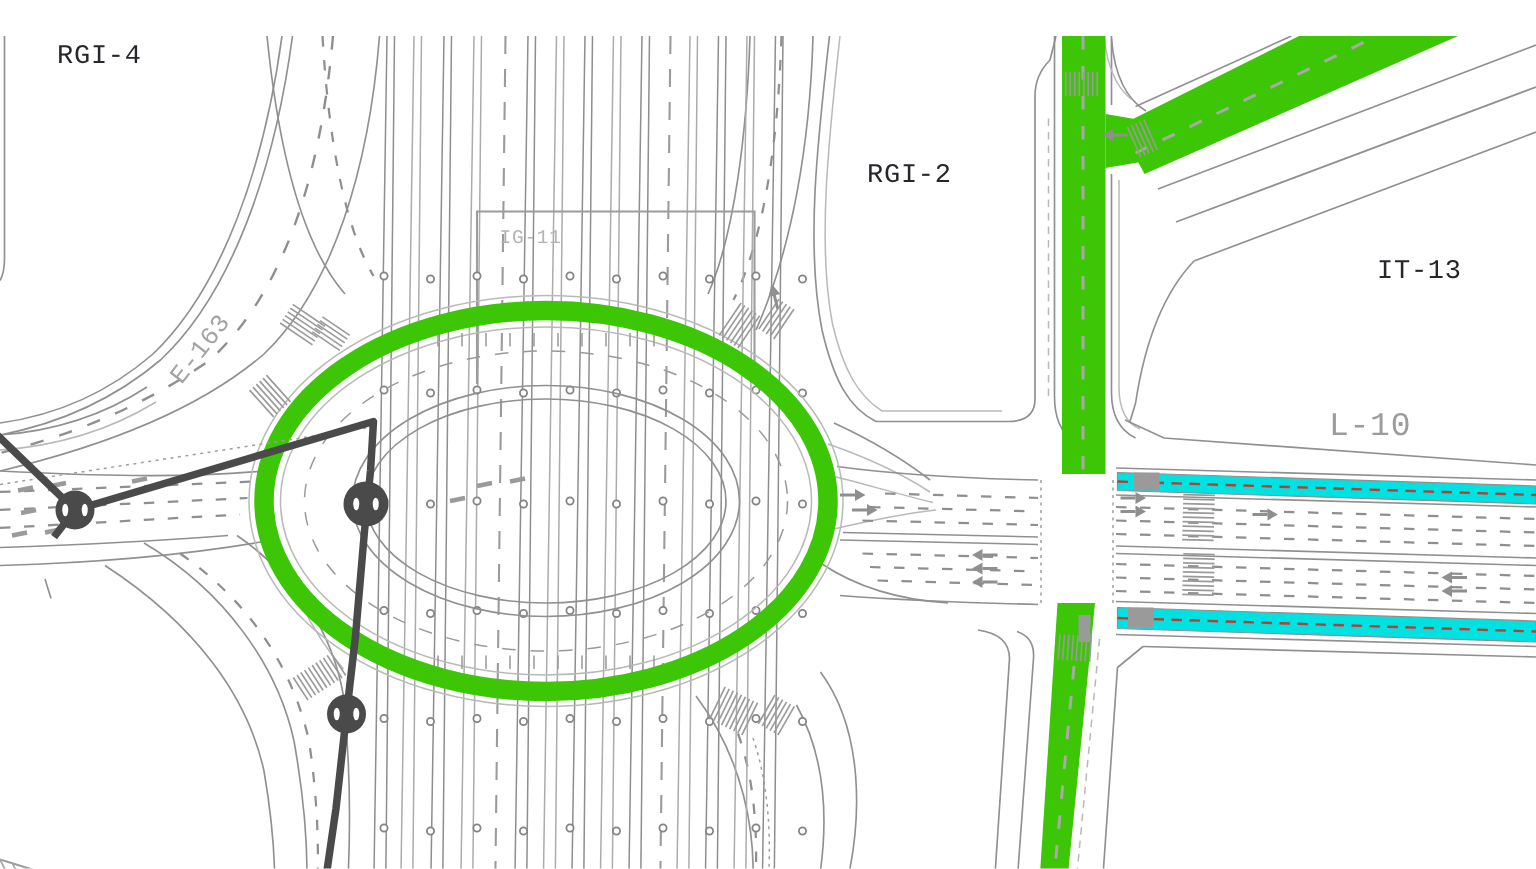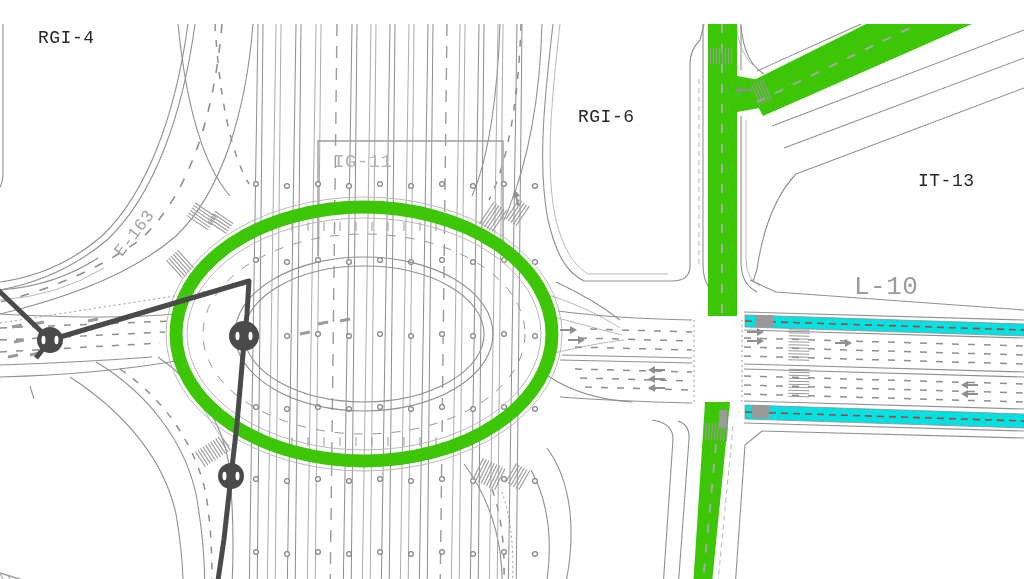--- a/index.html
+++ b/index.html
@@ -30,22 +30,22 @@
   .dark-l{stroke:var(--utility-line);fill:none}
   .hatch{stroke:#9A9A9A;stroke-width:1.1}
   .mark{fill:#8F8F8F}
   .gray-blk{fill:#9A9A9A}
   
   .lbl{position:absolute;color:var(--zone-label);font-size:18px;letter-spacing:.5px;white-space:nowrap}
   .lbl-gray{color:var(--ref-label)}
   #label-rgi4{left:38px;top:4px}
   #label-rgi5{left:578px;top:83px}
   #label-it11{left:918px;top:147px}
-  #label-ig11{left:333px;top:127px;font-size:19px;color:#B3B3B3}
-  #label-l10{left:854px;top:248px;font-size:26px;color:#9C9C9C}
+  #label-ig11{left:333px;top:127px;font-size:13px;color:#B3B3B3}
+  #label-l10{left:886px;top:248px;font-size:22px;color:#9C9C9C}
   #label-e163{left:108px;top:200px;font-size:17px;color:#A3A3A3;
     transform:rotate(-52deg);transform-origin:center}
 </style>
 </head>
 <body>
 
 <div id="map-canvas">
   <svg id="plan-svg" width="1024" height="579" viewBox="0 0 1024 579">
 
     <g>
@@ -544,18 +544,18 @@
           <ellipse cx="224.5" cy="452" rx="2" ry="4.2" fill="#fff"></ellipse>
           <ellipse cx="237.5" cy="452" rx="2" ry="4.2" fill="#fff"></ellipse>
           <circle cx="215" cy="576" r="12" fill="var(--utility-line)"></circle>
           <ellipse cx="208.5" cy="576" rx="2" ry="4.2" fill="#fff"></ellipse>
           <ellipse cx="221.5" cy="576" rx="2" ry="4.2" fill="#fff"></ellipse>
         </g>
     </g>
   </svg>
 
   <div class="lbl" id="label-rgi4">RGI-4</div>
-  <div class="lbl" id="label-rgi5">RGI-6</div>
+  <div class="lbl" id="label-rgi5">RGI-2</div>
   <div class="lbl" id="label-it11">IT-13</div>
   <div class="lbl lbl-gray" id="label-ig11">IG-11</div>
   <div class="lbl lbl-gray" id="label-l10">L-10</div>
   <div class="lbl lbl-gray" id="label-e163">E-163</div>
 </div>
 
 </body></html>

